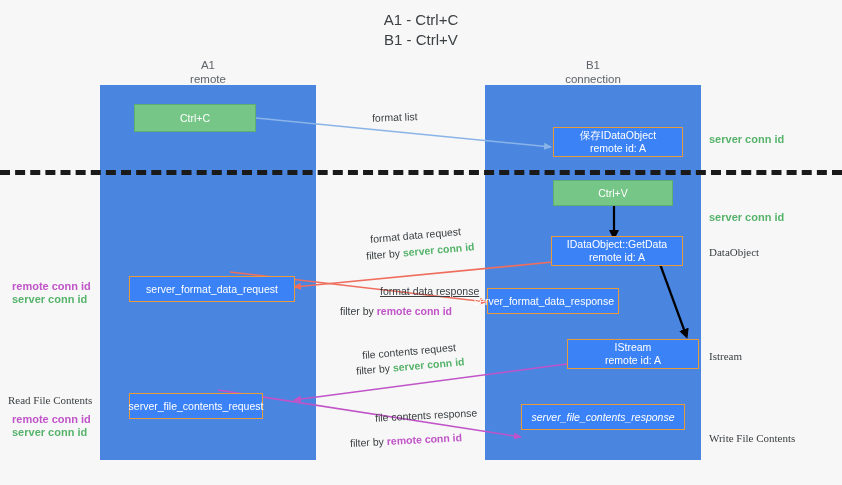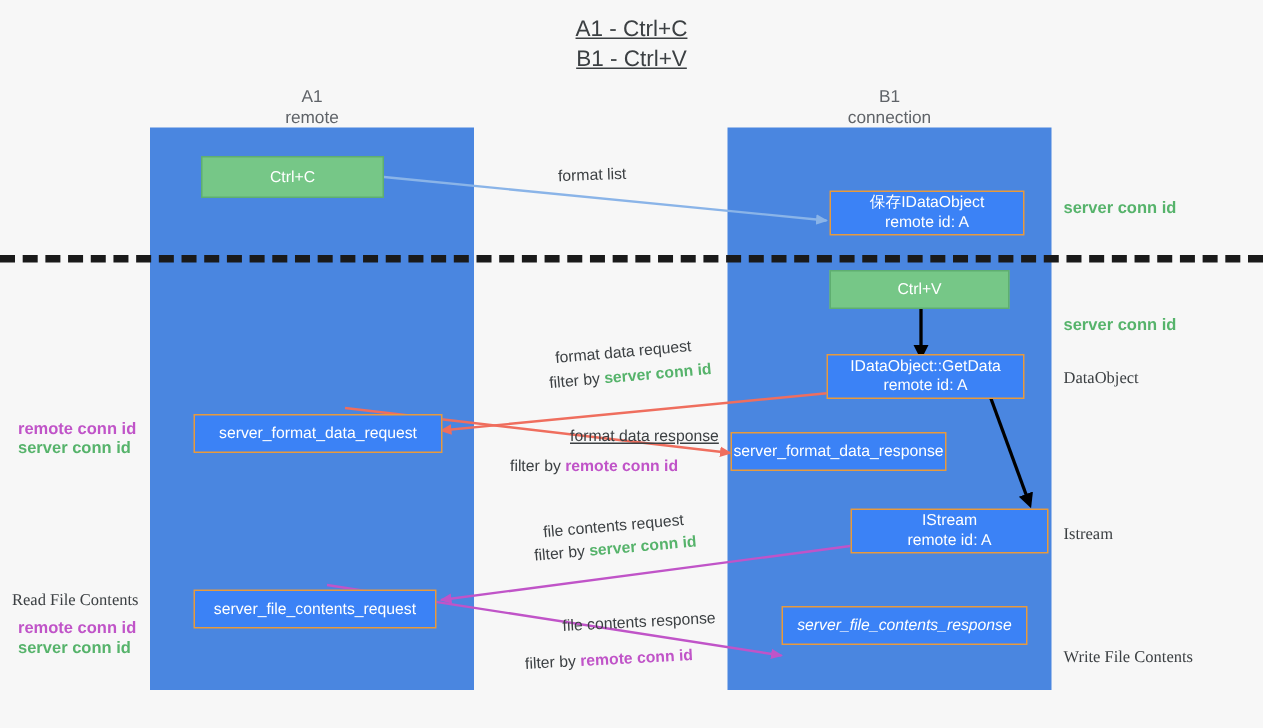--- a/index.html
+++ b/index.html
@@ -9,21 +9,21 @@
     font-family:"Liberation Sans","DejaVu Sans",sans-serif;
     position:relative;overflow:hidden;
     color:#3c4043;
   }
   .stage{position:absolute;inset:0;}
   .abs{position:absolute;}
 
   
   .title{
     left:0;top:10px;width:842px;text-align:center;
-    font-size:15px;line-height:20px;color:#3c4043;text-decoration:underline;
+    font-size:15px;line-height:20px;color:#3c4043;
   }
 
   
   .lane-head{
     text-align:center;font-size:11.5px;line-height:14px;color:#5f6368;
   }
 
   
   .lane{background:#4a86e0;}
 
@@ -115,39 +115,39 @@
   <div class="abs divider"></div>
 
   <div class="abs box green" style="left:134px;top:104px;width:122px;height:28px;">
     <div>Ctrl+C</div>
   </div>
 
   <div class="abs box orange" style="left:129px;top:276px;width:166px;height:26px;">
     <div>server_format_data_request</div>
   </div>
 
-  <div class="abs box orange" style="left:129px;top:393px;width:162px;height:26px;">
+  <div class="abs box orange" style="left:129px;top:393px;width:134px;height:26px;">
     <div>server_file_contents_request</div>
   </div>
 
   <div class="abs box orange" style="left:553px;top:127px;width:130px;height:30px;">
     <div>保存IDataObject</div>
     <div class="l2">remote id: A</div>
   </div>
 
   <div class="abs box green" style="left:553px;top:180px;width:120px;height:26px;">
     <div>Ctrl+V</div>
   </div>
 
   <div class="abs box orange" style="left:551px;top:236px;width:132px;height:30px;">
     <div>IDataObject::GetData</div>
     <div class="l2">remote id: A</div>
   </div>
 
-  <div class="abs box orange" style="left:487px;top:288px;width:144px;height:26px;">
+  <div class="abs box orange" style="left:487px;top:288px;width:132px;height:26px;align-items:flex-end;">
     <div>server_format_data_response</div>
   </div>
 
   <div class="abs box orange" style="left:567px;top:339px;width:132px;height:30px;">
     <div>IStream</div>
     <div class="l2">remote id: A</div>
   </div>
 
   <div class="abs box orange" style="left:521px;top:404px;width:164px;height:26px;font-style:italic;">
     <div>server_file_contents_response</div>

